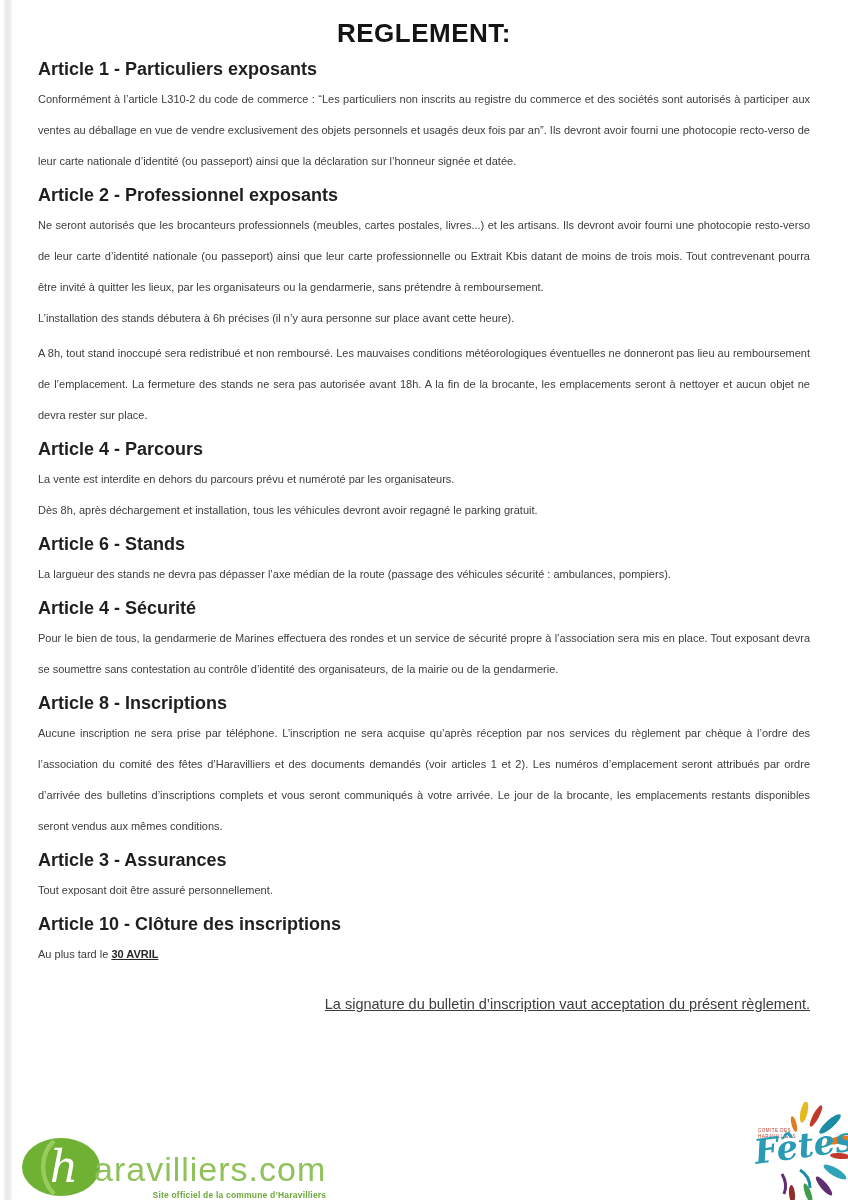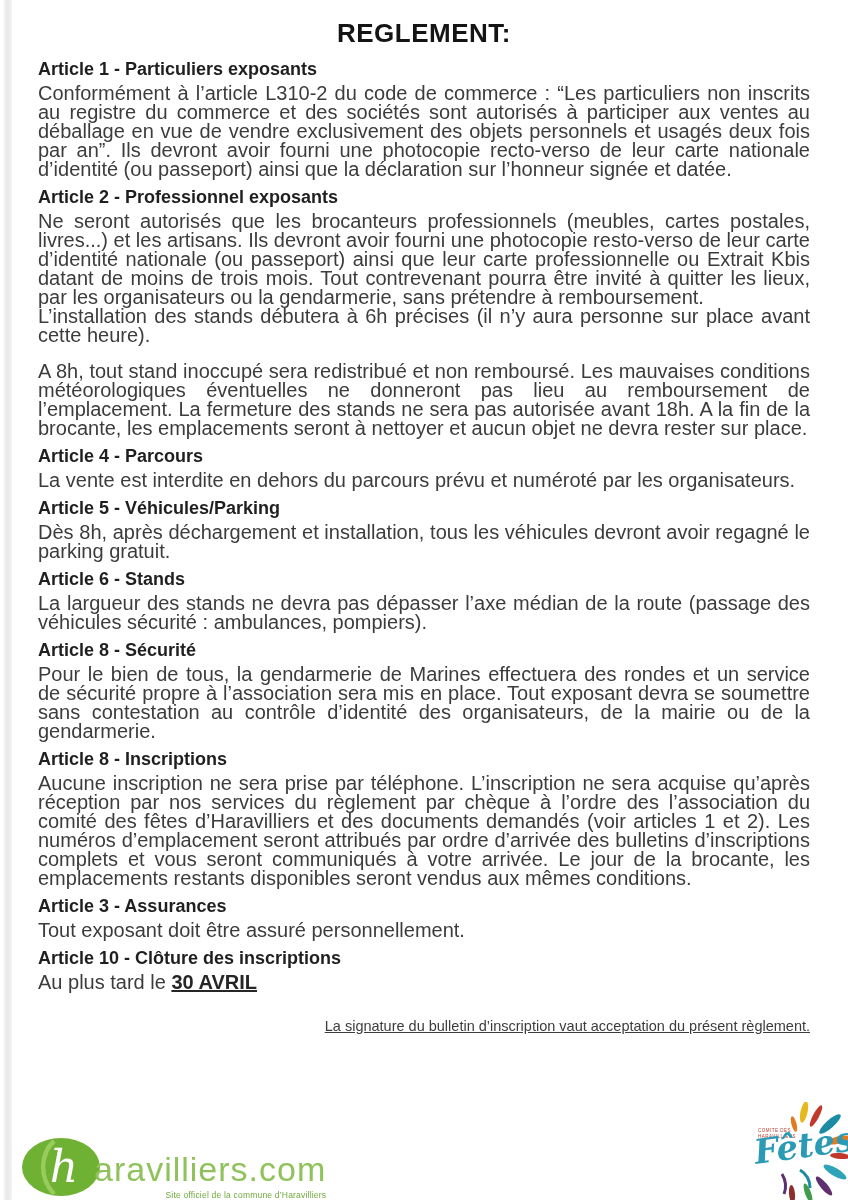--- a/index.html
+++ b/index.html
@@ -13,42 +13,43 @@
   }
   .content{position:relative;padding:14px 38px 0 38px;}
   h1.doc-title{
     text-align:center;font-size:26px;font-weight:bold;color:#141414;
     margin:4px 0 10px 0;letter-spacing:.5px;
   }
   h2.article-heading{
     font-size:18px;font-weight:bold;color:#1f1f1f;margin:8px 0 4px 0;
   }
   p.body{
-    font-size:20px;line-height:19px;margin:0;text-align:justify;
+    font-size:11px;line-height:31px;margin:0;text-align:justify;
     color:#3c3c3c;
   }
-  p.body + p.body{margin-top:17px;}
+  p.body + p.body{margin-top:4px;}
   .deadline{font-weight:bold;text-decoration:underline;color:#262626;}
   p.signature{
     margin:26px 0 0 0;font-size:14.5px;color:#3c3c3c;
     text-decoration:underline;text-align:right;
   }
   
   .h-logo{
     position:absolute;left:20px;top:1136px;display:flex;align-items:flex-start;
   }
   .h-name-block{margin-left:-10px;padding-top:14px;}
   .h-name{
     font-size:34px;color:#8fc25a;font-weight:300;letter-spacing:1px;
     font-family:"Liberation Sans",sans-serif;
     text-align:right;
   }
   .h-tagline{
     font-size:8.5px;color:#6fa83c;text-align:right;margin-top:1px;
     letter-spacing:.2px;
+    font-weight:bold;
   }
   .fetes-logo{position:absolute;right:0px;top:1102px;}
 </style>
 </head>
 <body>
 
 <div class="page">
   <div class="scan-edge"></div>
 
   <div class="content">
@@ -68,31 +69,30 @@
       <p class="body">L’installation des stands débutera à 6h précises (il n’y aura personne sur place avant cette heure).</p>
       <p class="body">A 8h, tout stand inoccupé sera redistribué et non remboursé. Les mauvaises conditions météorologiques éventuelles ne donneront pas lieu au remboursement de l’emplacement. La fermeture des stands ne sera pas autorisée avant 18h. A la fin de la brocante, les emplacements seront à nettoyer et aucun objet ne devra rester sur place.</p>
     </section>
 
     <section>
       <h2 class="article-heading">Article 4 - Parcours</h2>
       <p class="body">La vente est interdite en dehors du parcours prévu et numéroté par les organisateurs.</p>
     </section>
 
     <section>
-      <h2 class="article-heading">Article 5 - Véhicules/Parking</h2>
       <p class="body">Dès 8h, après déchargement et installation, tous les véhicules devront avoir regagné le parking gratuit.</p>
     </section>
 
     <section>
       <h2 class="article-heading">Article 6 - Stands</h2>
       <p class="body">La largueur des stands ne devra pas dépasser l’axe médian de la route (passage des véhicules sécurité : ambulances, pompiers).</p>
     </section>
 
     <section>
-      <h2 class="article-heading">Article 8 - Sécurité</h2>
+      <h2 class="article-heading">Article 4 - Sécurité</h2>
       <p class="body">Pour le bien de tous, la gendarmerie de Marines effectuera des rondes et un service de sécurité propre à l’association sera mis en place. Tout exposant devra se soumettre sans contestation au contrôle d’identité des organisateurs, de la mairie ou de la gendarmerie.</p>
     </section>
 
     <section>
       <h2 class="article-heading">Article 8 - Inscriptions</h2>
       <p class="body">Aucune inscription ne sera prise par téléphone. L’inscription ne sera acquise qu’après réception par nos services du règlement par chèque à l’ordre des l’association du comité des fêtes d’Haravilliers et des documents demandés (voir articles 1 et 2). Les numéros d’emplacement seront attribués par ordre d’arrivée des bulletins d’inscriptions complets et vous seront communiqués à votre arrivée. Le jour de la brocante, les emplacements restants disponibles seront vendus aux mêmes conditions.</p>
     </section>
 
     <section>
       <h2 class="article-heading">Article 3 - Assurances</h2>

